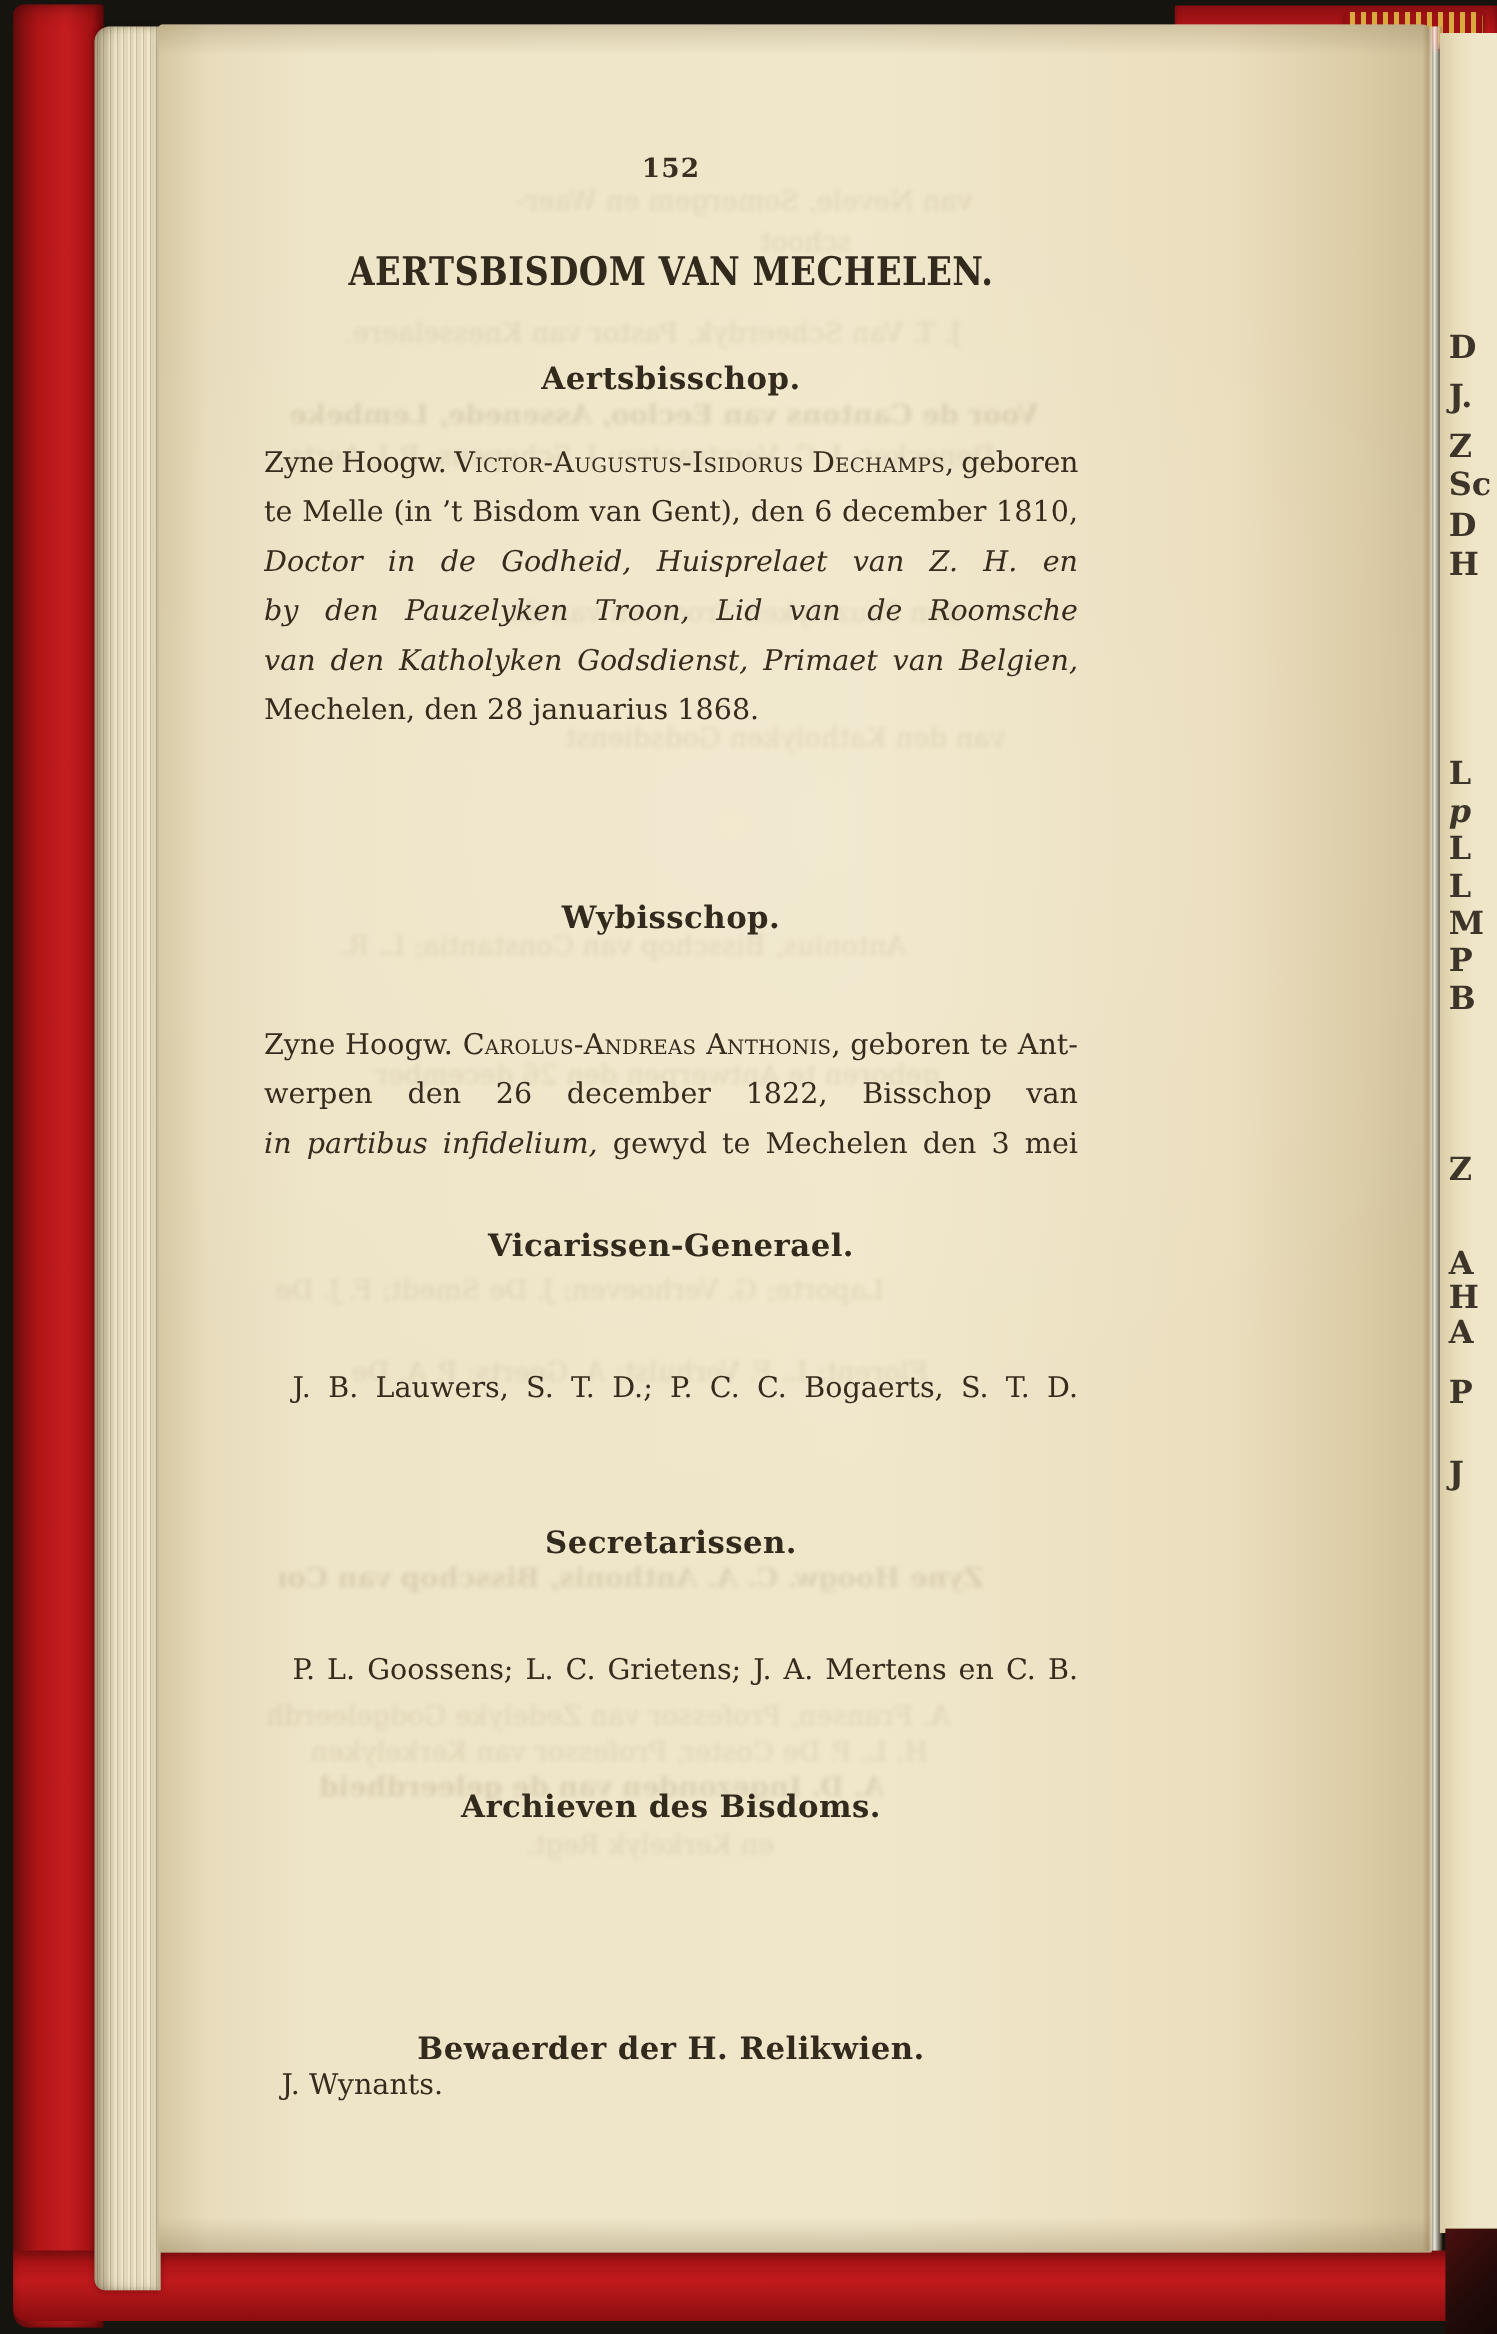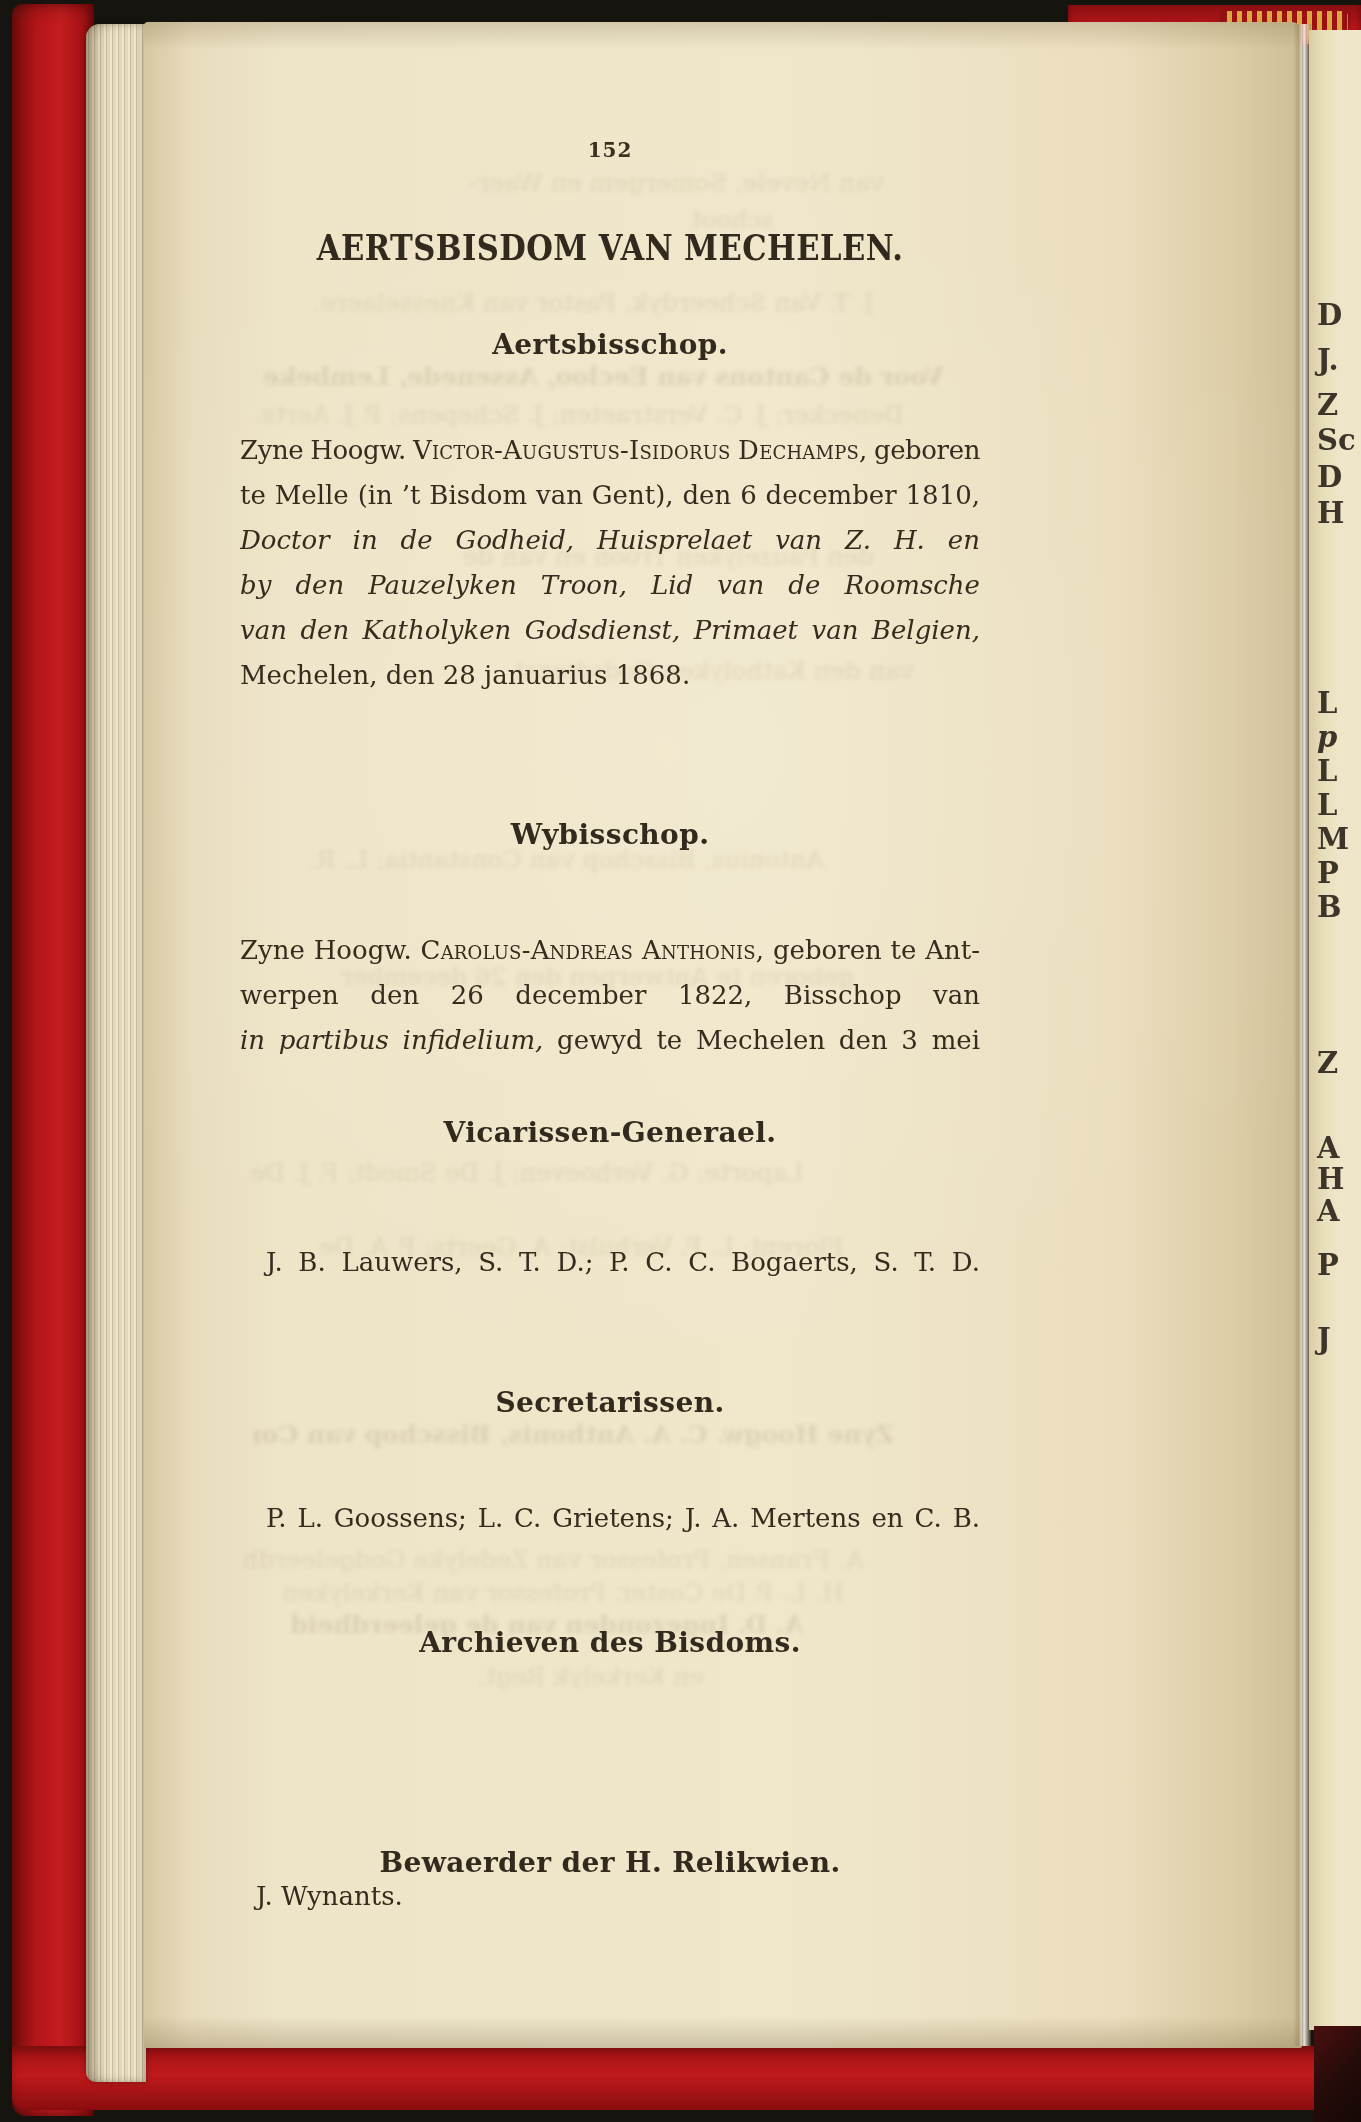--- a/index.html
+++ b/index.html
@@ -42,21 +42,21 @@
 
   
   .gutter{position:absolute;left:1293px;top:24px;width:18px;height:2022px;
     background:linear-gradient(90deg,rgba(92,72,38,0) 0%,rgba(124,100,58,.30) 30%,rgba(255,252,240,.9) 62%,rgba(100,80,45,.35) 100%);}
   .next-page{position:absolute;left:1309px;top:30px;width:52px;height:2000px;
     background:linear-gradient(90deg,#d9cba6 0%,#e9deba 26%,#efe5c9 60%);}
   .frag{position:absolute;left:8px;font-size:29px;font-weight:600;color:#3e352a;line-height:30px;}
 
   
   .pn{position:absolute;left:96px;width:740px;top:116px;text-align:center;
-      font-size:20px;font-weight:bold;color:#3a2f21;letter-spacing:1px;}
+      font-size:24px;font-weight:bold;color:#3a2f21;letter-spacing:1px;}
   .title{position:absolute;left:96px;width:740px;top:204px;text-align:center;
       font-size:36px;font-weight:bold;color:#332a1e;letter-spacing:.5px;
       transform:scaleX(.85);transform-origin:50% 50%;white-space:nowrap;}
   .head{position:absolute;left:96px;width:740px;text-align:center;
       font-size:28px;font-weight:bold;color:#332a1e;letter-spacing:.4px;white-space:nowrap;}
   .para{position:absolute;left:96px;width:740px;color:#362b1d;font-size:26px;}
   .line{height:45px;line-height:45px;text-align:justify;text-align-last:justify;
         overflow:hidden;white-space:normal;}
   .line.last{text-align-last:left;}
   .line.ind{text-indent:26px;}
@@ -98,21 +98,21 @@
     <span class="ghost gb" style="top:1398px;left:110px;width:640px">Zyne Hoogw. C. A. Anthonis, Bisschop van Constantia,</span>
     <span class="ghost" style="top:1523px;left:100px;width:620px">A. Fransen, Professor van Zedelyke Godgeleerdheid</span>
     <span class="ghost" style="top:1556px;left:100px;width:600px">H. L. P. De Coster, Professor van Kerkelyken</span>
     <span class="ghost gb" style="top:1588px;left:100px;width:560px">A. D. Ingezonden van de geleerdheid</span>
     <span class="ghost" style="top:1640px;left:200px;width:360px">en Kerkelyk Regt.</span>
 
     <div class="pn z2">152</div>
     <div class="title z2">AERTSBISDOM VAN MECHELEN.</div>
 
     <div class="head z2" style="top:306px">Aertsbisschop.</div>
-    <div class="para z2" style="top:406px">
+    <div class="para z2" style="top:377px">
       <div class="line tight"><span class="r">Zyne Hoogw. </span><span class="sc">Victor-Augustus-Isidorus Dechamps</span><span class="r">, geboren</span></div>
       <div class="line"><span class="r">te Melle (in ’t Bisdom van Gent), den 6 december 1810,</span></div>
       <div class="line"><span class="i">Doctor in de Godheid, Huisprelaet van Z. H. en Assistent</span></div>
       <div class="line"><span class="i">by den Pauzelyken Troon, Lid van de Roomsche Academie</span></div>
       <div class="line"><span class="i">van den Katholyken Godsdienst, Primaet van Belgien,</span></div>
       <div class="line last"><span class="r">Mechelen, den 28 januarius 1868.</span></div>
     </div>
 
     <div class="head z2" style="top:796px">Wybisschop.</div>
     <div class="para z2" style="top:906px">

